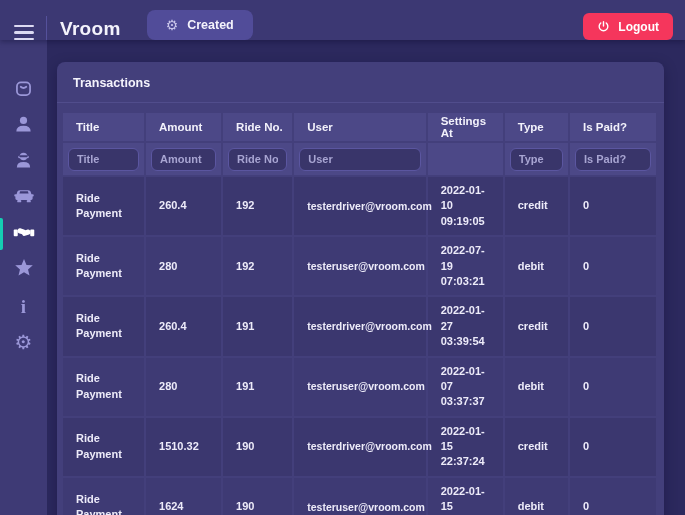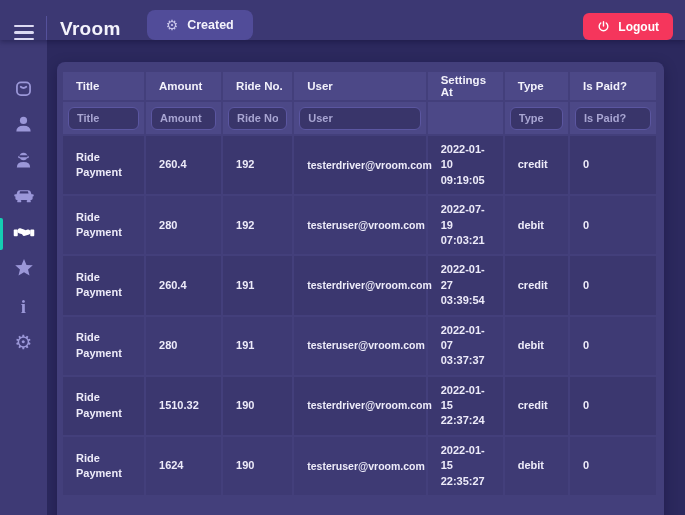--- a/index.html
+++ b/index.html
@@ -214,20 +214,21 @@
   </div>
   <div class="s-item">
     <span class="info-glyph">i</span>
   </div>
   <div class="s-item">
     <span class="glyph" style="font-size:20px;">⚙</span>
   </div>
 </div>
 
 <div class="card">
+  <div class="card-header">Transactions</div>
   <div class="table-wrap">
     <table>
       <colgroup>
         <col class="c0">
           <col class="c1">
           <col class="c2">
           <col class="c3">
         <col class="c4">
           <col class="c5">
           <col class="c6">

